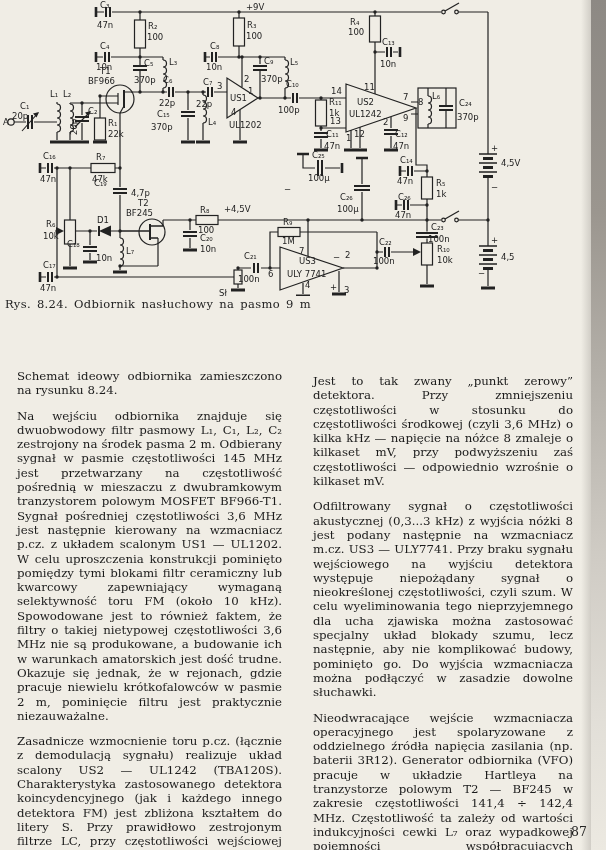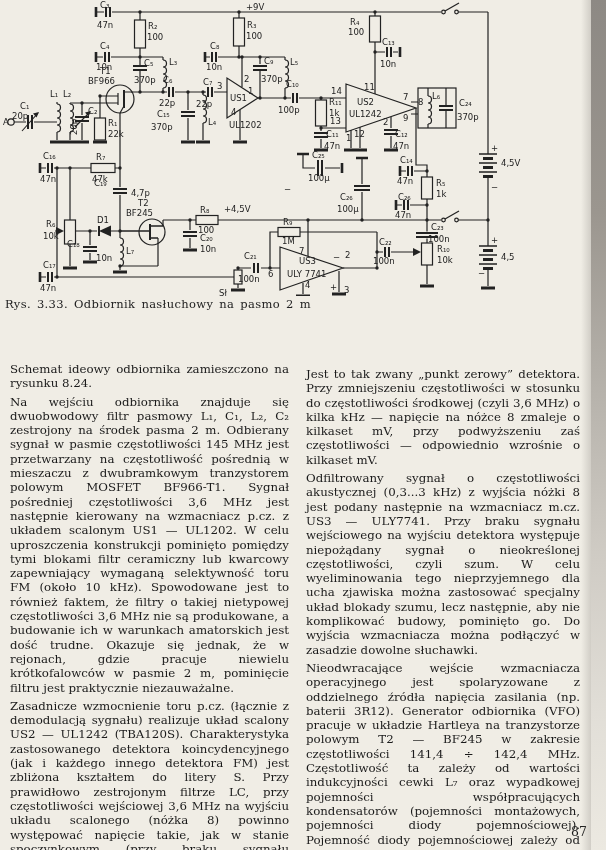--- a/index.html
+++ b/index.html
@@ -12,21 +12,21 @@
   .schematic-wrap{position:absolute;left:0;top:0;width:536px;height:296px}
   svg text{font-family:"DejaVu Sans","Liberation Sans",sans-serif;font-size:8.5px;fill:#222}
   .fig-caption{
     position:absolute;left:5px;top:297px;width:400px;
     font-size:11.5px;letter-spacing:.35px;word-spacing:2px;color:#222;
   }
   .col{
     position:absolute;text-align:justify;
     font-size:11.8px;line-height:14.3px;
   }
-  .col p{margin:4px;padding:0}
+  .col p{margin:11px;padding:0}
   #leftcol{left:6px;top:358px;width:287px}
   #rightcol{left:302px;top:363px;width:282px}
   .pagenum{position:absolute;left:571px;top:824px;font-size:12.5px}
   .edge-shadow{
     position:absolute;right:0;top:0;width:15px;height:850px;
     background:linear-gradient(180deg,#8d8984 0%,#9b968f 25%,#b5b1aa 45%,#cfcbc4 65%,#e2dfd8 85%,#ece9e1 100%);
   }
   .edge-soft{
     position:absolute;right:15px;top:0;width:10px;height:850px;
     background:linear-gradient(90deg,rgba(240,237,229,0),rgba(150,146,140,.35));
@@ -372,21 +372,21 @@
           <text x="501" y="166" font-size="9">4,5V</text>
           <text x="491" y="190" font-size="10">−</text>
           <text x="491" y="243" font-size="10">+</text>
           <text x="501" y="260" font-size="9">4,5</text>
           <text x="478" y="276" font-size="10">−</text>
         </g>
   </g>
 </svg>
 </div>
 
-<div class="fig-caption">Rys. 3.33. Odbiornik nasłuchowy na pasmo 2 m</div>
+<div class="fig-caption">Rys. 8.24. Odbiornik nasłuchowy na pasmo 9 m</div>
 
 <div id="leftcol" class="col">
     <p>Schemat ideowy odbiornika zamieszczono na rysunku 8.24.</p>
     <p>Na wejściu odbiornika znajduje się dwuobwodowy filtr pasmowy L₁, C₁, L₂, C₂ zestrojony na środek pasma 2 m. Odbierany sygnał w pasmie częstotliwości 145 MHz jest przetwarzany na częstotliwość pośrednią w mieszaczu z dwubramkowym tranzystorem polowym MOSFET BF966-T1. Sygnał pośredniej częstotliwości 3,6 MHz jest następnie kierowany na wzmacniacz p.cz. z układem scalonym US1 — UL1202. W celu uproszczenia konstrukcji pominięto pomiędzy tymi blokami filtr ceramiczny lub kwarcowy zapewniający wymaganą selektywność toru FM (około 10 kHz). Spowodowane jest to również faktem, że filtry o takiej nietypowej częstotliwości 3,6 MHz nie są produkowane, a budowanie ich w warunkach amatorskich jest dość trudne. Okazuje się jednak, że w rejonach, gdzie pracuje niewielu krótkofalowców w pasmie 2 m, pominięcie filtru jest praktycznie niezauważalne.</p>
     <p>Zasadnicze wzmocnienie toru p.cz. (łącznie z demodulacją sygnału) realizuje układ scalony US2 — UL1242 (TBA120S). Charakterystyka zastosowanego detektora koincydencyjnego (jak i każdego innego detektora FM) jest zbliżona kształtem do litery S. Przy prawidłowo zestrojonym filtrze LC, przy częstotliwości wejściowej 3,6 MHz na wyjściu układu scalonego (nóżka 8) powinno występować napięcie takie, jak w stanie spoczynkowym (przy braku sygnału wejściowego) — przeciętnie 5,6 V.</p>
   </div>
 <div id="rightcol" class="col">
     <p>Jest to tak zwany „punkt zerowy” detektora. Przy zmniejszeniu częstotliwości w stosunku do częstotliwości środkowej (czyli 3,6 MHz) o kilka kHz — napięcie na nóżce 8 zmaleje o kilkaset mV, przy podwyższeniu zaś częstotliwości — odpowiednio wzrośnie o kilkaset mV.</p>
     <p>Odfiltrowany sygnał o częstotliwości akustycznej (0,3...3 kHz) z wyjścia nóżki 8 jest podany następnie na wzmacniacz m.cz. US3 — ULY7741. Przy braku sygnału wejściowego na wyjściu detektora występuje niepożądany sygnał o nieokreślonej częstotliwości, czyli szum. W celu wyeliminowania tego nieprzyjemnego dla ucha zjawiska można zastosować specjalny układ blokady szumu, lecz następnie, aby nie komplikować budowy, pominięto go. Do wyjścia wzmacniacza można podłączyć w zasadzie dowolne słuchawki.</p>
     <p>Nieodwracające wejście wzmacniacza operacyjnego jest spolaryzowane z oddzielnego źródła napięcia zasilania (np. baterii 3R12). Generator odbiornika (VFO) pracuje w układzie Hartleya na tranzystorze polowym T2 — BF245 w zakresie częstotliwości 141,4 ÷ 142,4 MHz. Częstotliwość ta zależy od wartości indukcyjności cewki L₇ oraz wypadkowej pojemności współpracujących kondensatorów (pojemności montażowych, pojemności diody pojemnościowej). Pojemność diody pojemnościowej zależy od napięcia podanego na jej katodę, czyli od ustawienia suwaka potencjometru R₆. Odbiornik jest zasilany napięciem 9 V z dwóch baterii płaskich typu 3R12, przy czym generator</p>

